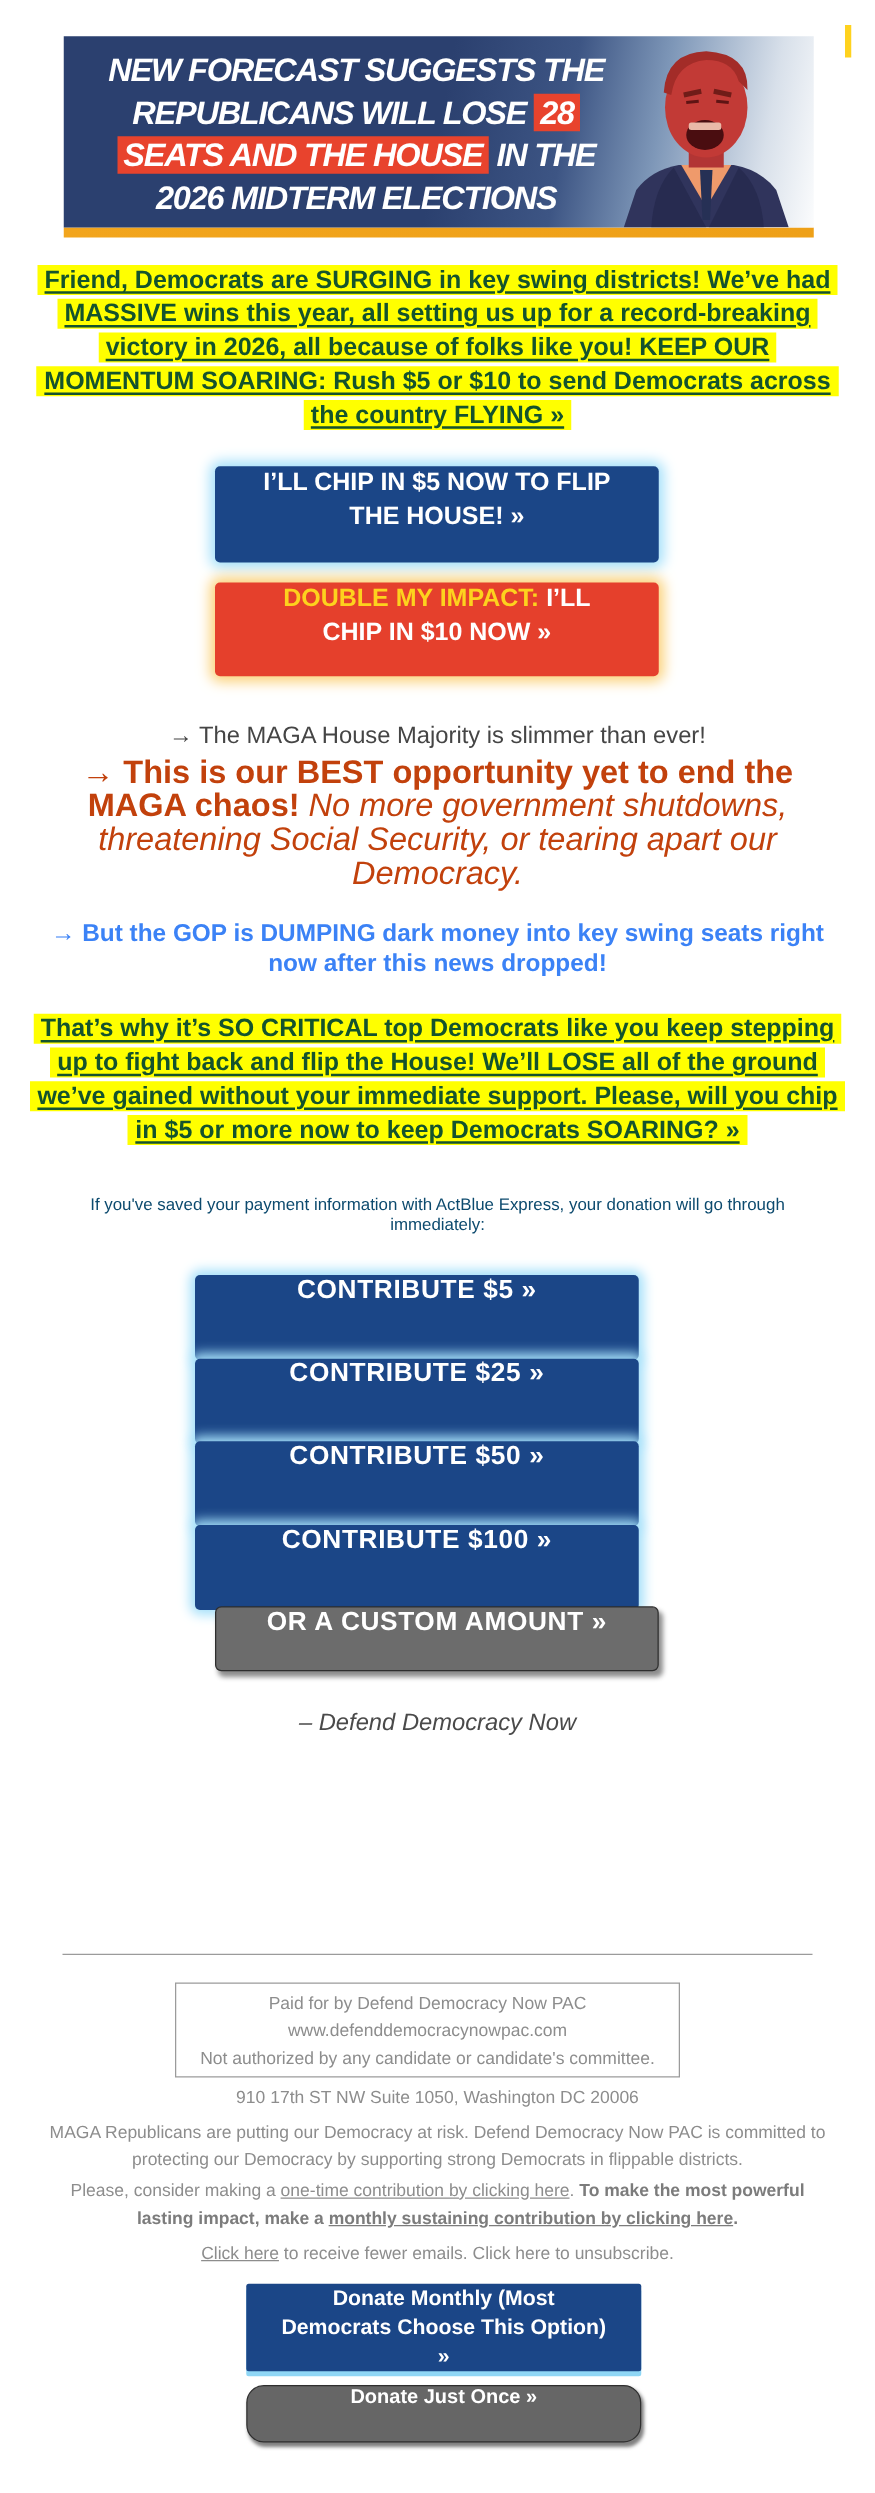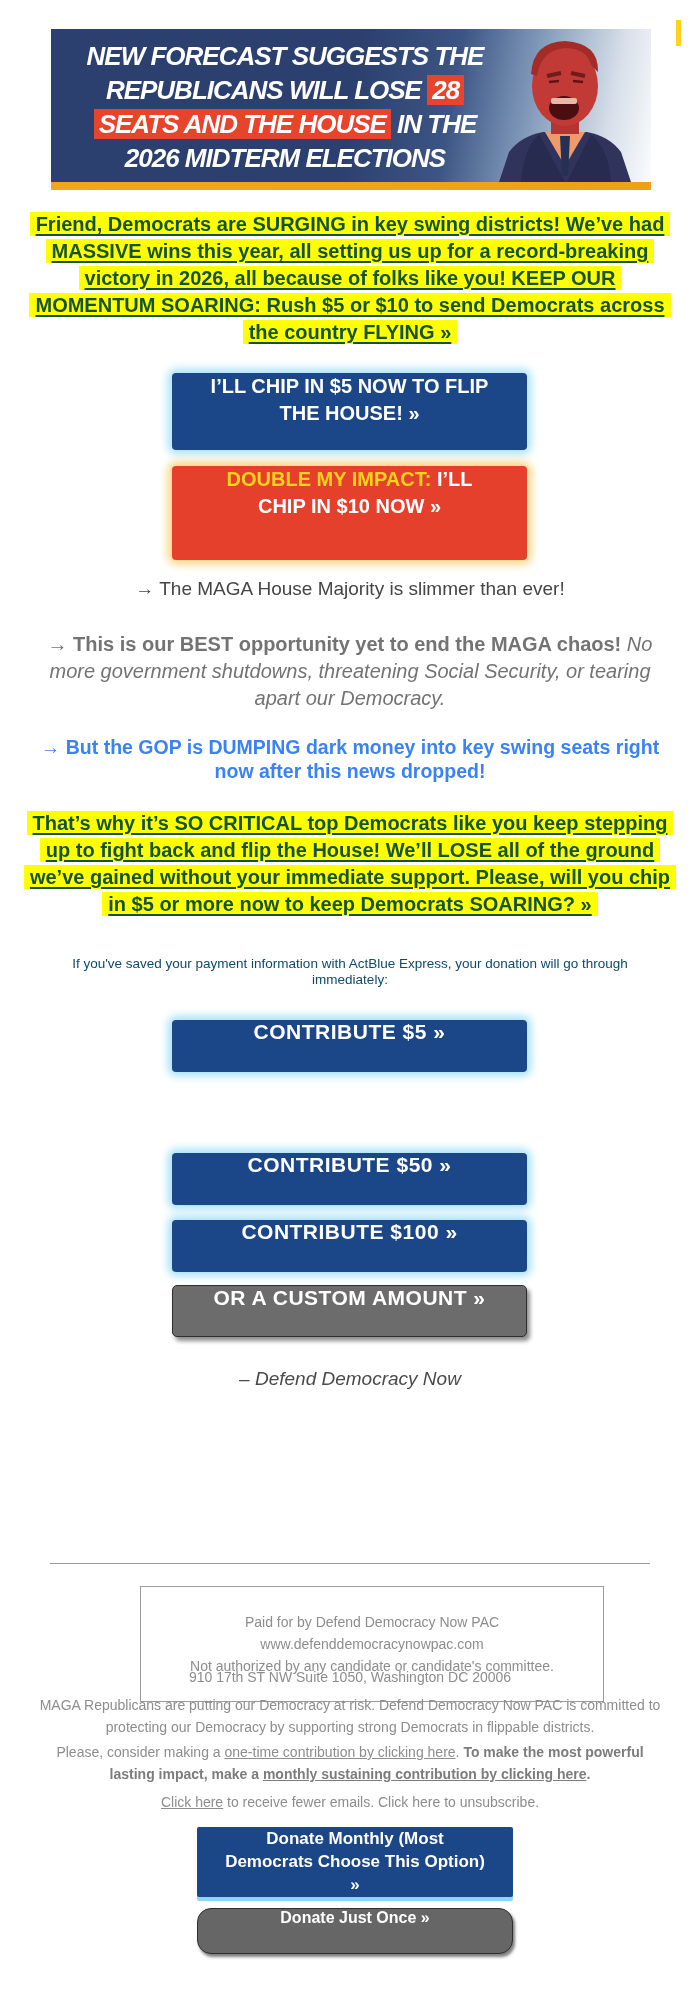--- a/index.html
+++ b/index.html
@@ -23,46 +23,46 @@
     font-weight:bold;font-size:20px;line-height:27px;color:#14532d;}
   .yellow-block .ybg{background:#ffff00;padding:1px 6px;
     -webkit-box-decoration-break:clone;box-decoration-break:clone;
     text-decoration:underline;text-decoration-thickness:2px;text-underline-offset:3px;}
 
   
   .btn{display:flex;align-items:flex-start;justify-content:center;text-align:center;
     box-sizing:border-box;cursor:pointer;border-radius:4px;color:#ffffff;font-weight:bold;}
   .btn-chip5{position:absolute;left:172px;top:373px;width:355px;height:77px;
     background:#1b4687;box-shadow:0 0 10px 4px #a5e0fa;font-size:20px;line-height:27px;padding:0 26px;}
-  .btn-chip10{position:absolute;left:172px;top:466px;width:355px;height:94px;
+  .btn-chip10{position:absolute;left:172px;top:466px;width:355px;height:75px;
     background:#e5402c;box-shadow:0 0 10px 4px #fbd27b;font-size:20px;line-height:27px;padding:0 37px;}
   .btn-chip10 .gold{color:#fdd21e;}
 
   
   .para{position:absolute;left:35px;width:630px;text-align:center;color:#454545;}
   .p1{top:578px;font-size:19px;}
-  .p2{top:631px;font-size:20px;line-height:27px;color:#737373;}
+  .p2{top:604px;font-size:26px;line-height:27px;color:#c2410c;}
   .p2 .b{font-weight:bold;}
   .p2 .i{font-style:italic;}
   .p3{top:735px;font-size:19.5px;line-height:24px;font-weight:bold;color:#3b82f6;}
   .actblue{top:956px;font-size:13.5px;line-height:16px;color:#0c4a6e;left:60px;width:580px;}
 
   
-  .btn-amt{position:absolute;left:172px;width:355px;height:52px;background:#1b4687;
+  .btn-amt{position:absolute;left:156px;width:355px;height:68px;background:#1b4687;
     box-shadow:0 0 9px 4px #a5e0fa;font-size:21px;letter-spacing:.5px;}
   .btn-custom{position:absolute;left:172px;top:1285px;width:355px;height:52px;
     background:#6c6c6c;border:1.5px solid #2e2e2e;box-shadow:3px 4px 4px rgba(0,0,0,.45);
     font-size:21px;letter-spacing:.5px;border-radius:5px;}
   .signature{position:absolute;left:35px;top:1368px;width:630px;text-align:center;
     font-style:italic;font-size:19px;color:#4a4a4a;}
 
   
   .divider{position:absolute;left:50px;top:1563px;width:600px;border-top:1px solid #9b9b9b;}
-  .paid-box{position:absolute;left:140px;top:1586px;width:464px;box-sizing:border-box;
-    border:1px solid #9b9b9b;padding:24px 10px;text-align:center;
+  .paid-box{position:absolute;left:140px;top:1586px;width:404px;box-sizing:border-box;
+    border:1px solid #9b9b9b;padding:4px 10px;text-align:center;
     font-size:14px;line-height:22px;color:#8d8d8d;}
   .f-text{position:absolute;text-align:center;color:#8d8d8d;font-size:14px;line-height:22px;}
   .f-addr{left:35px;top:1666px;width:630px;}
   .f-mission{left:35px;top:1694px;width:630px;}
   .f-consider{left:45px;top:1741px;width:610px;}
   .f-consider .b{font-weight:bold;color:#7c7c7c;}
   .f-link{text-decoration:underline;cursor:pointer;}
   .f-pref{left:35px;top:1791px;width:630px;}
   .btn-monthly{position:absolute;left:197px;top:1827px;width:316px;height:70px;
     background:#1b4687;box-shadow:0 4px 0 #8fd6f5;font-size:17px;line-height:23px;
@@ -133,20 +133,23 @@
 
   <div class="yellow-block" style="top:810px;">
     <span class="ybg">That’s why it’s SO CRITICAL top Democrats like you keep stepping up to fight back and flip the House! We’ll LOSE all of the ground we’ve gained without your immediate support. Please, will you chip in $5 or more now to keep Democrats SOARING? »</span>
   </div>
 
   <div class="para actblue">If you've saved your payment information with ActBlue Express, your donation will go through immediately:</div>
 
   <div class="btn btn-amt" style="top:1020px;">
     <span>CONTRIBUTE $5 »</span>
   </div>
+  <div class="btn btn-amt" style="top:1087px;">
+    <span>CONTRIBUTE $25 »</span>
+  </div>
   <div class="btn btn-amt" style="top:1153px;">
     <span>CONTRIBUTE $50 »</span>
   </div>
   <div class="btn btn-amt" style="top:1220px;">
     <span>CONTRIBUTE $100 »</span>
   </div>
   <div class="btn btn-custom">
     <span>OR A CUSTOM AMOUNT »</span>
   </div>
 

